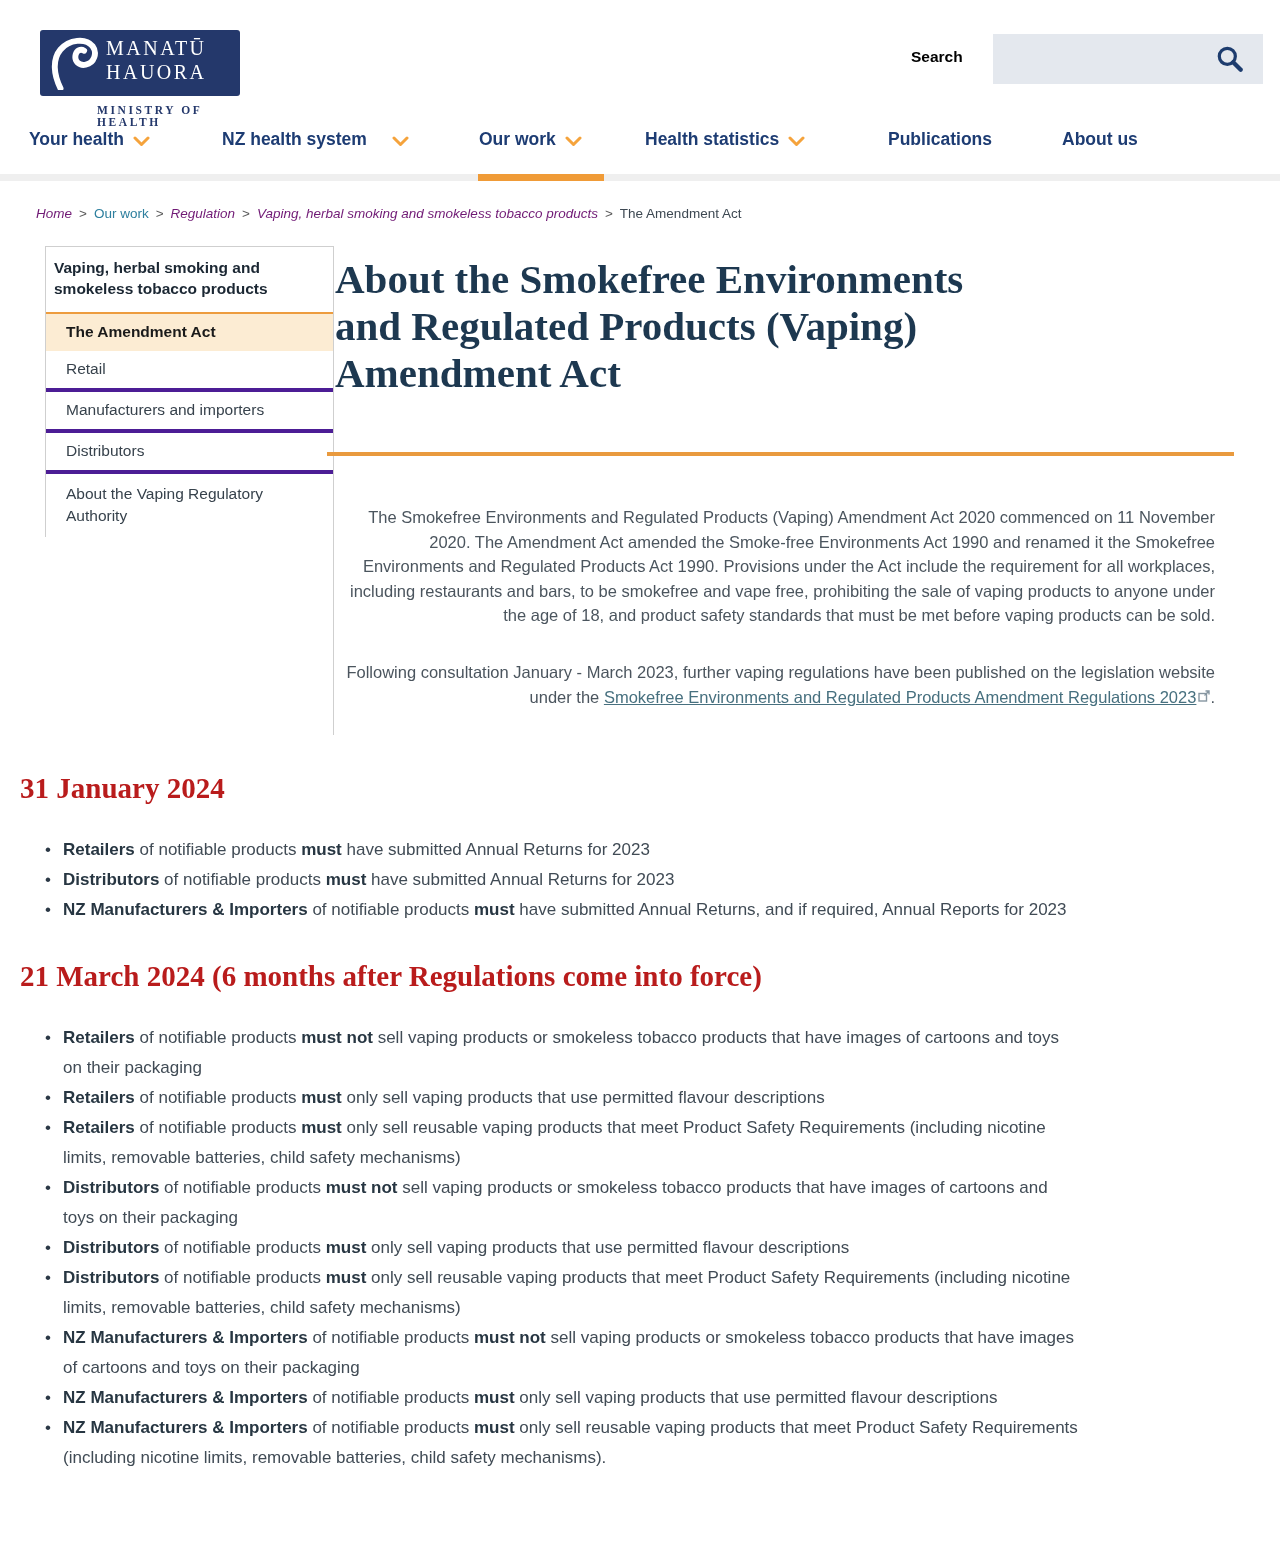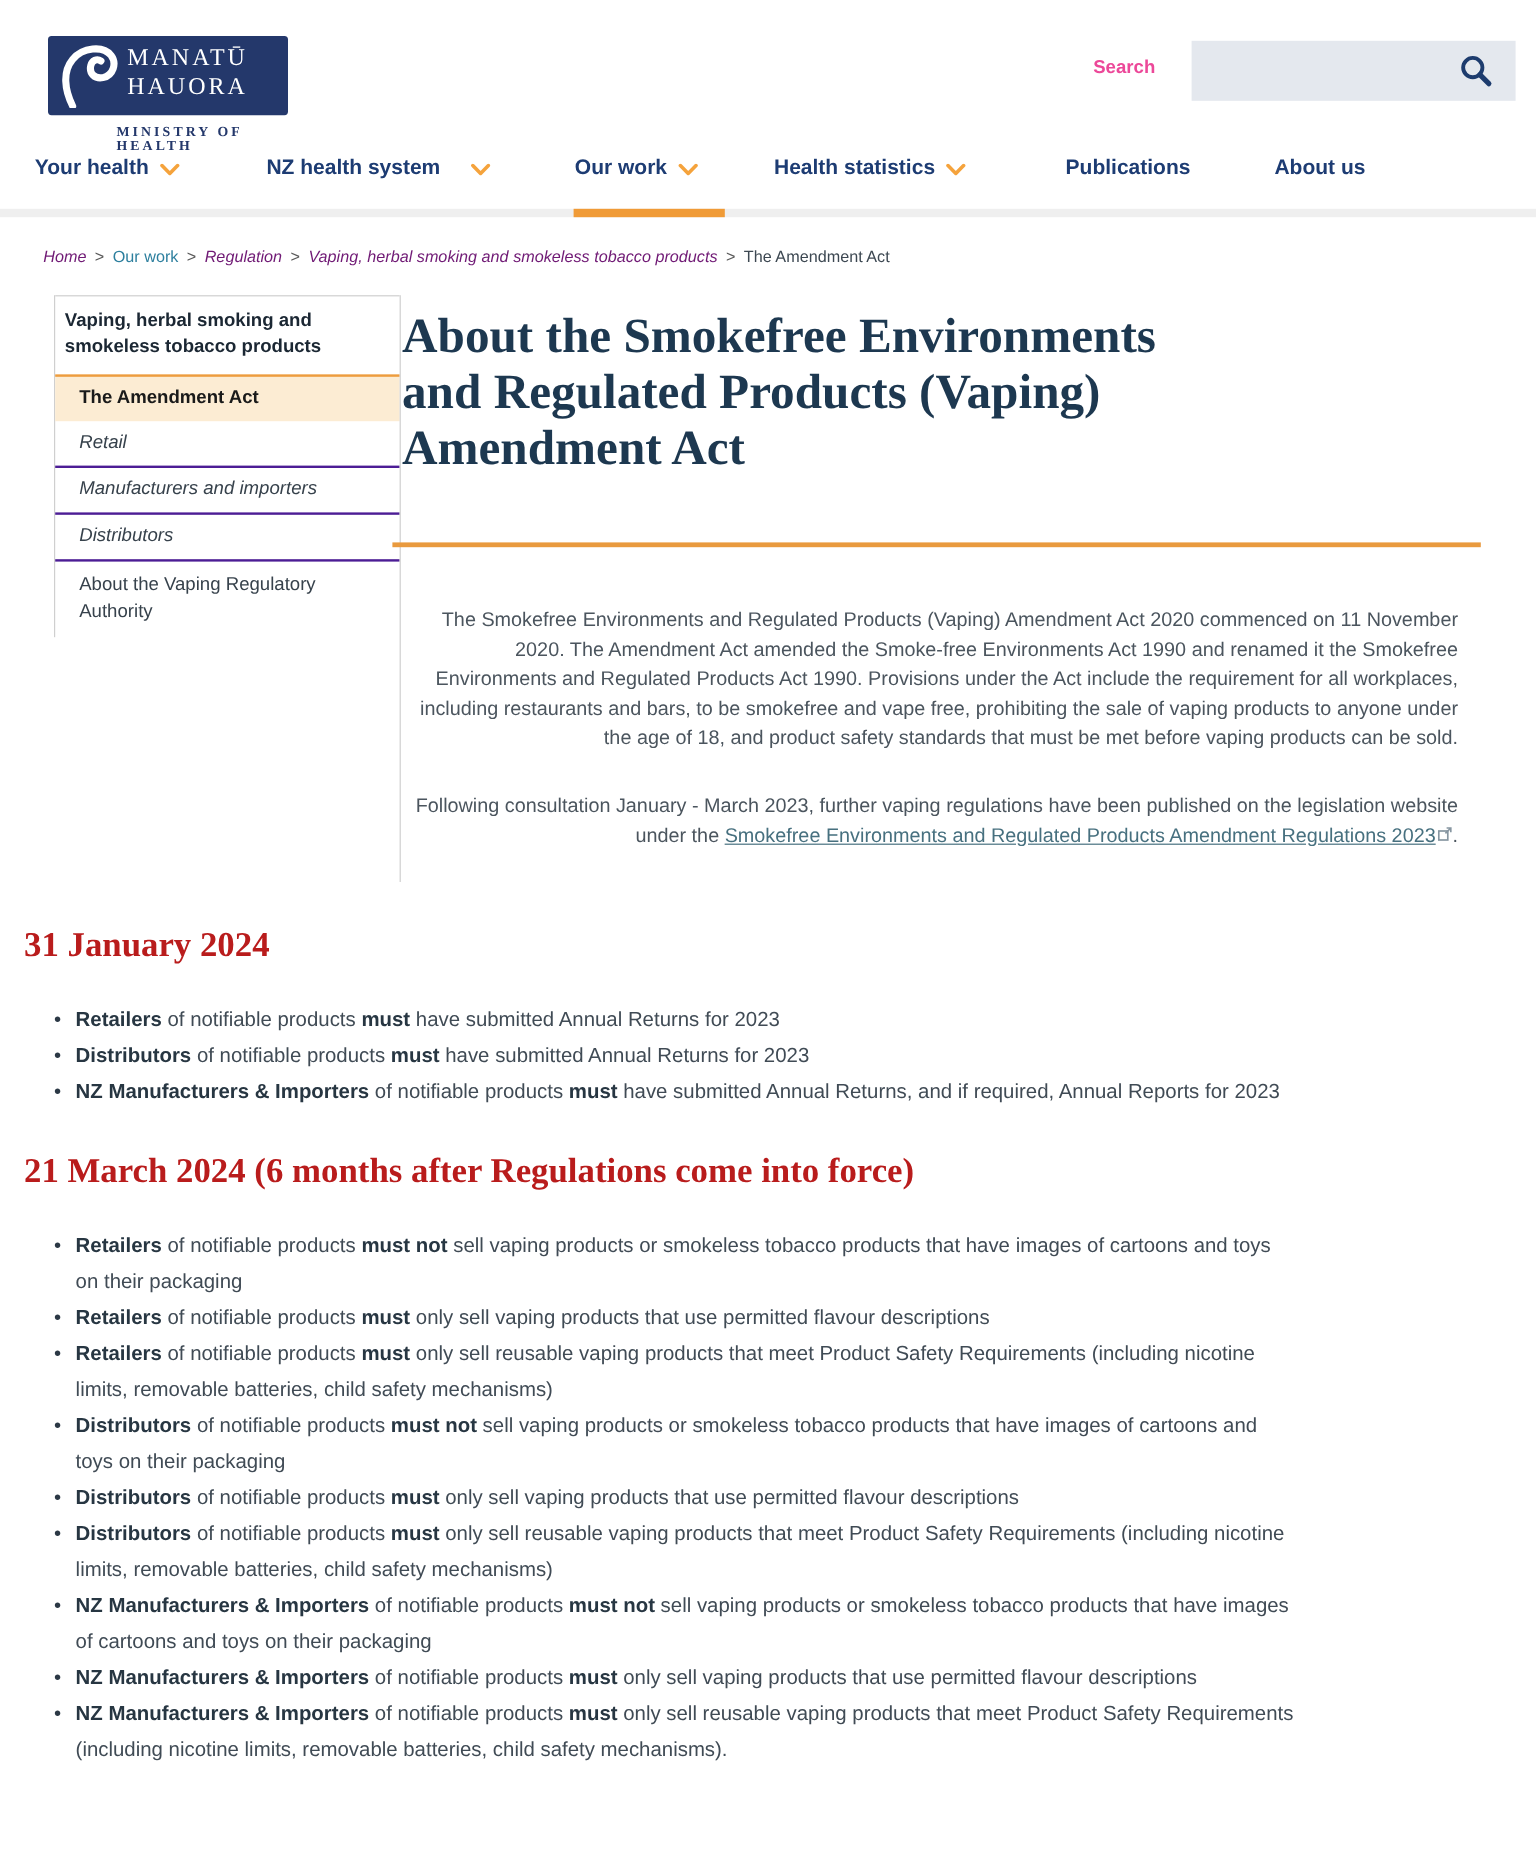--- a/index.html
+++ b/index.html
@@ -11,21 +11,21 @@
   
   .brand { position:absolute; left:40px; top:30px; cursor:pointer; }
   .brand-box { width:200px; height:66px; background:#24386b; border-radius:3px;
                display:flex; align-items:flex-start; padding:6px 10px 6px 8px; }
   .koru { flex:0 0 52px; height:54px; }
   .brand-words { font-family:"Liberation Serif", serif; color:#ffffff; font-size:20px;
                  letter-spacing:2.5px; line-height:24px; margin-left:6px; white-space:pre-line; }
   .tagline { position:absolute; left:57px; top:74px; font-family:"Liberation Serif", serif;
              font-weight:bold; font-size:11.5px; letter-spacing:2.6px; color:#24386b; }
 
-  .search-label { position:absolute; left:911px; top:48px; font-size:15.5px; font-weight:bold; color:#ec4899; }
+  .search-label { position:absolute; left:911px; top:48px; font-size:15.5px; font-weight:bold; color:#000000; }
   .search-input { position:absolute; left:993px; top:34px; width:270px; height:50px;
                   background:#e4e8ee; border:none; outline:none; font-size:16px; color:#333;
                   padding:0 46px 0 12px; }
   .search-btn { position:absolute; left:1205px; top:41px; width:50px; height:36px; background:transparent;
                 border:none; cursor:pointer; display:flex; align-items:center; justify-content:center; }
 
   .nav { position:absolute; left:0; top:129px; width:1280px; height:34px; }
   .nav-item { position:absolute; top:0; display:flex; align-items:center; text-decoration:none;
               font-size:17.5px; font-weight:bold; color:#1d3c73; cursor:pointer; }
   .nav-item .chev { margin-left:9px; margin-top:3px; }
@@ -42,21 +42,21 @@
   .bc-teal { color:#2d7f9e; }
   .bc-current { color:#3d4852; }
   .bc-sep { color:#5a5a5a; margin:0 7px; }
 
   
   .sidebar { position:absolute; left:45px; top:246px; width:288px; border-left:1px solid #cfcfcf; }
   .sidebar-title { border-top:1px solid #cfcfcf; padding:10px 10px 13px 8px;
                    font-size:15.5px; font-weight:bold; line-height:21px; color:#1b2733; }
   .side-item { padding:9px 8px 10px 20px; font-size:15.5px; color:#37424c; cursor:pointer; }
   .side-item.active { background:#fcecd3; border-top:2px solid #ed9c3e; font-weight:bold; color:#1a1a1a; }
-  .side-item.sep { border-bottom:2px solid #4c1d95;font-style:italic; }
+  .side-item.sep { border-bottom:4px solid #4c1d95; }
   .side-item.last { line-height:22px; padding-right:40px; }
 
   
   .main-col { position:absolute; left:333px; top:246px; width:911px; height:489px;
               border-left:1px solid #cfcfcf; padding-left:1px; }
   .page-title { font-family:"Liberation Serif", serif; font-weight:bold; font-size:41px;
                 line-height:47px; color:#1d3850; margin-top:10px; white-space:pre-line; }
   .accent-divider { margin-top:55px; margin-left:-8px; width:907px; height:4px; background:#e99a3e; }
   .body-p { margin-top:49px; width:880px; font-size:16.5px; line-height:24.6px; color:#4b555e;text-align:right; }
   .body-p2 { margin-top:32px; }

